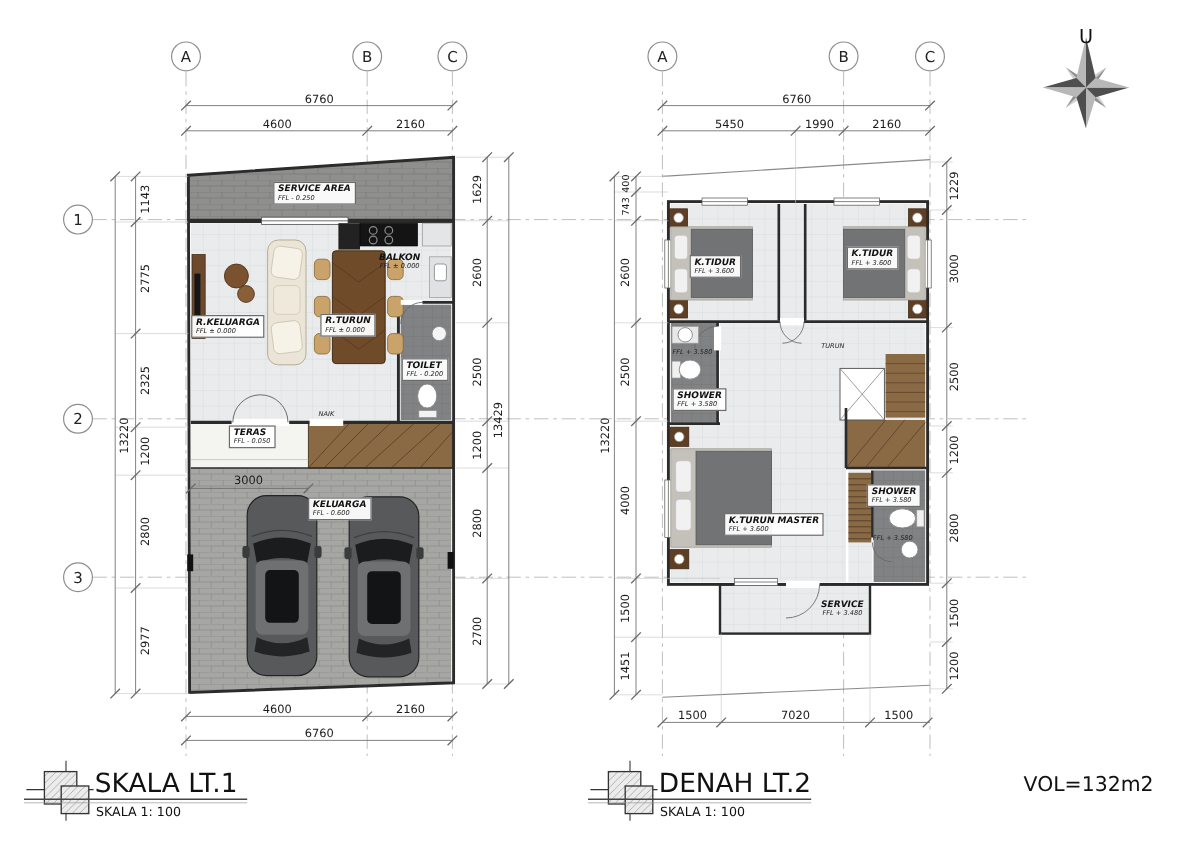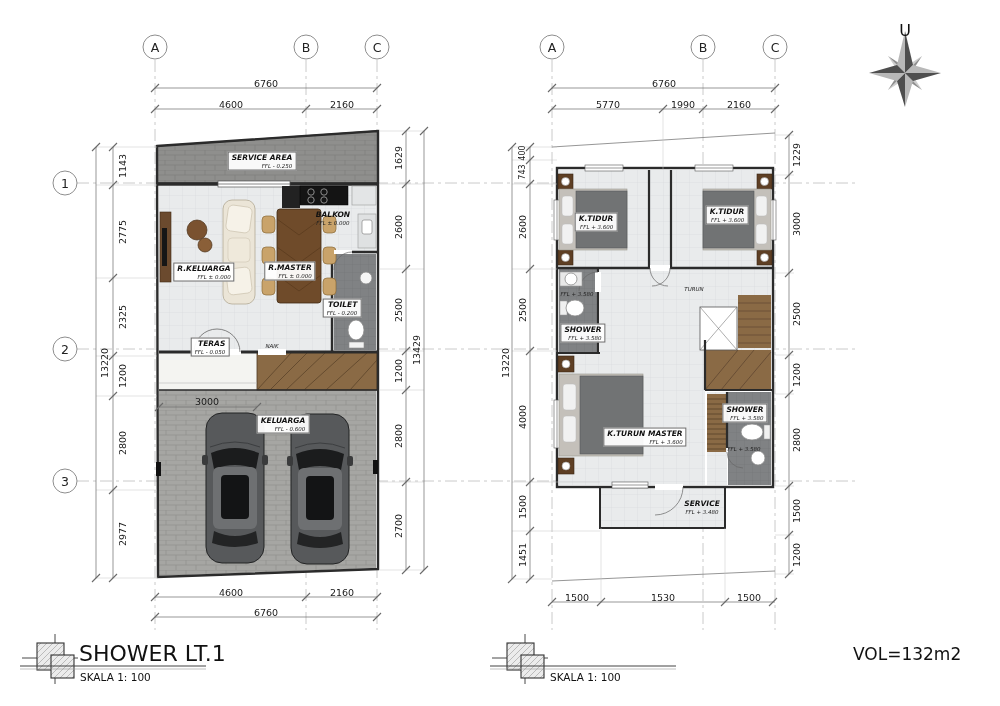--- a/index.html
+++ b/index.html
@@ -2,21 +2,21 @@
 <html><head>
 <meta charset="utf-8">
 <style>
   html,body{margin:0;padding:0;background:#fff}
   .stage{position:relative;width:1000px;height:706px;background:#ffffff;font-family:"DejaVu Sans",sans-serif;overflow:hidden}
   .stage > svg{position:absolute;left:0;top:0}
   .lbl{position:absolute;transform:translate(-50%,-50%);font-size:9.5px;color:#1a1a1a;white-space:nowrap}
   .vlbl{position:absolute;transform:translate(-50%,-50%) rotate(-90deg);font-size:9.5px;color:#1a1a1a;white-space:nowrap}
   .vlbl.sm{font-size:8px}
   .gridc{position:absolute;width:23px;height:23px;transform:translate(-50%,-50%);border:1px solid #8e8e8e;border-radius:50%;background:#fff;display:flex;align-items:center;justify-content:center;font-size:12.5px;color:#222}
-  .roombox{position:absolute;transform:translate(-50%,-50%);text-align:right;background:rgba(255,255,255,.95);border:0.5px solid #6a6a6a;padding:1px 3px;line-height:1.15}
+  .roombox{position:absolute;transform:translate(-50%,-50%);text-align:left;background:rgba(255,255,255,.95);border:0.5px solid #6a6a6a;padding:1px 3px;line-height:1.15}
   .roomplain{position:absolute;transform:translate(-50%,-50%);text-align:center;line-height:1.15}
   .rname{font-size:7.5px;font-style:italic;font-weight:bold;color:#111;white-space:nowrap}
   .rffl{font-size:5.5px;font-style:italic;color:#222;white-space:nowrap}
   .note{position:absolute;transform:translate(-50%,-50%);font-size:5.5px;font-style:italic;color:#222;white-space:nowrap}
   .title{position:absolute;font-size:22px;color:#111;white-space:nowrap}
   .scale{position:absolute;font-size:10.5px;color:#111;white-space:nowrap}
   .vol{position:absolute;font-size:17px;color:#111;white-space:nowrap}
   .north{position:absolute;transform:translate(-50%,-50%);font-size:16px;color:#111}
 </style>
 </head>
@@ -336,25 +336,25 @@
 <div class="vlbl" style="left:398px;top:158px">1629</div>
 <div class="vlbl" style="left:398px;top:227px">2600</div>
 <div class="vlbl" style="left:398px;top:310px">2500</div>
 <div class="vlbl" style="left:398px;top:371px">1200</div>
 <div class="vlbl" style="left:398px;top:436px">2800</div>
 <div class="vlbl" style="left:398px;top:526px">2700</div>
 <div class="vlbl" style="left:416px;top:350px">13429</div>
 <div class="lbl" style="left:207px;top:401px">3000</div>
 
 <div class="lbl" style="left:664px;top:83px">6760</div>
-<div class="lbl" style="left:608px;top:104px">5770</div>
+<div class="lbl" style="left:608px;top:104px">5450</div>
 <div class="lbl" style="left:683px;top:104px">1990</div>
 <div class="lbl" style="left:739px;top:104px">2160</div>
 <div class="lbl" style="left:577px;top:597px">1500</div>
-<div class="lbl" style="left:663px;top:597px">1530</div>
+<div class="lbl" style="left:663px;top:597px">7020</div>
 <div class="lbl" style="left:749px;top:597px">1500</div>
 <div class="vlbl sm" style="left:522px;top:153px">400</div>
 <div class="vlbl sm" style="left:522px;top:172px">743</div>
 <div class="vlbl" style="left:522px;top:227px">2600</div>
 <div class="vlbl" style="left:522px;top:310px">2500</div>
 <div class="vlbl" style="left:522px;top:417px">4000</div>
 <div class="vlbl" style="left:522px;top:507px">1500</div>
 <div class="vlbl" style="left:522px;top:555px">1451</div>
 <div class="vlbl" style="left:505px;top:363px">13220</div>
 <div class="vlbl" style="left:796px;top:155px">1229</div>
@@ -366,33 +366,33 @@
 <div class="vlbl" style="left:796px;top:555px">1200</div>
 
 <div class="roombox" style="left:262px;top:161px">
   <div class="rname">SERVICE AREA</div>
   <div class="rffl">FFL - 0.250</div>
 </div>
 <div class="roomplain" style="left:333px;top:218px">
   <div class="rname">BALKON</div>
   <div class="rffl">FFL ± 0.000</div>
 </div>
-<div class="roombox" style="left:204px;top:272px">
+<div class="roombox" style="left:190px;top:272px">
   <div class="rname">R.KELUARGA</div>
   <div class="rffl">FFL ± 0.000</div>
 </div>
 <div class="roombox" style="left:290px;top:271px">
-  <div class="rname">R.MASTER</div>
+  <div class="rname">R.TURUN</div>
   <div class="rffl">FFL ± 0.000</div>
 </div>
-<div class="roombox" style="left:342px;top:308px">
+<div class="roombox" style="left:354px;top:308px">
   <div class="rname">TOILET</div>
   <div class="rffl">FFL - 0.200</div>
 </div>
-<div class="roombox" style="left:210px;top:347px">
+<div class="roombox" style="left:210px;top:364px">
   <div class="rname">TERAS</div>
   <div class="rffl">FFL - 0.050</div>
 </div>
 <div class="roombox" style="left:283px;top:424px">
   <div class="rname">KELUARGA</div>
   <div class="rffl">FFL - 0.600</div>
 </div>
 <div class="note" style="left:272px;top:346px">NAIK</div>
 
 <div class="roombox" style="left:596px;top:222px">
@@ -417,18 +417,19 @@
 </div>
 <div class="roomplain" style="left:702px;top:507px">
   <div class="rname">SERVICE</div>
   <div class="rffl">FFL + 3.480</div>
 </div>
 <div class="note" style="left:694px;top:289px">TURUN</div>
 <div class="note" style="left:577px;top:294px">FFL + 3.580</div>
 <div class="note" style="left:744px;top:449px">FFL + 3.580</div>
 
 <div class="north" style="left:905px;top:30px">U</div>
-<div class="title" style="left:79px;top:641px">SHOWER LT.1</div>
+<div class="title" style="left:79px;top:641px">SKALA LT.1</div>
 <div class="scale" style="left:80px;top:671px">SKALA 1: 100</div>
+<div class="title" style="left:549px;top:641px">DENAH LT.2</div>
 <div class="scale" style="left:550px;top:671px">SKALA 1: 100</div>
 <div class="vol" style="left:853px;top:644px">VOL=132m2</div>
 
 </div>
 
 </body></html>

